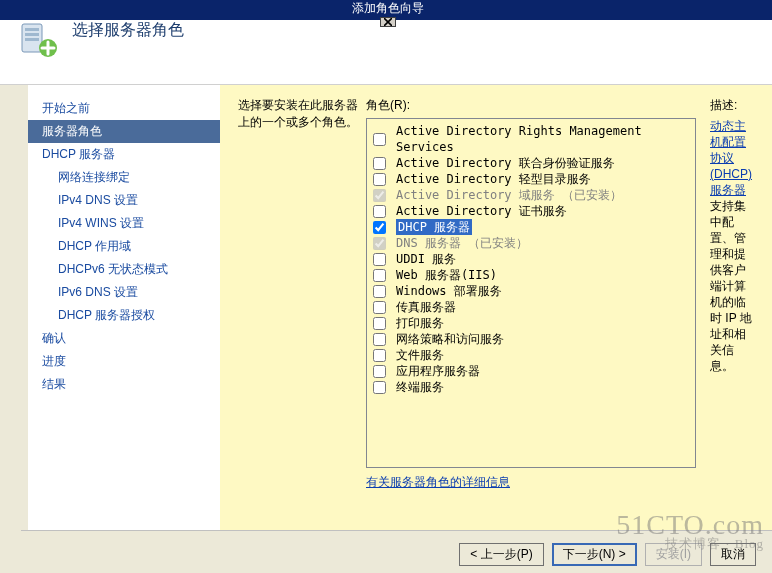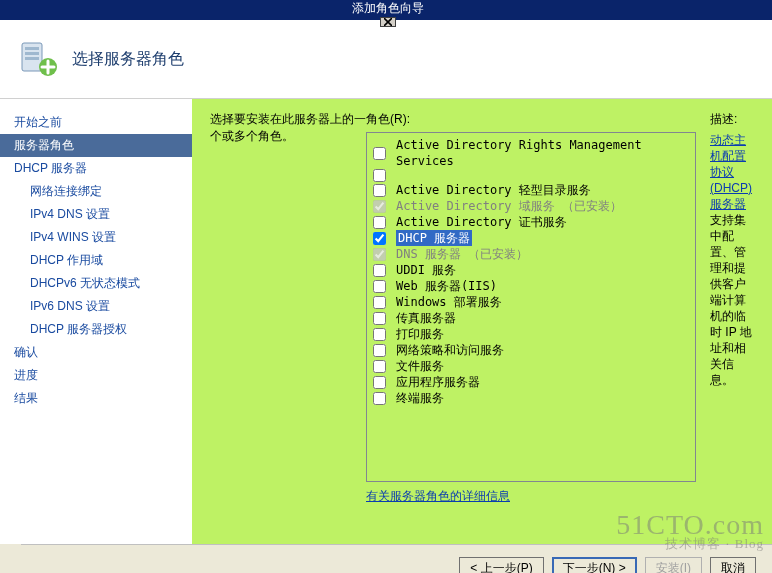--- a/index.html
+++ b/index.html
@@ -29,39 +29,39 @@
     border: 1px solid #404040;
     display: flex; align-items: center; justify-content: center;
     font-family: Arial;
     font-size: 11px; font-weight: bold;
     color: #000;
     cursor: pointer;
   }
   .header {
     background: #fff;
     border-bottom: 1px solid #d0d0d0;
-    height: 79px;
-    display: flex;
-    align-items: center;
+    height: 65px;
+    display: flex;
     padding-left: 18px;
     gap: 14px;
   }
   .header-icon {
     width: 40px; height: 40px;
     position: relative;
   }
   .header h1 {
     font-size: 16px;
     font-weight: normal;
     color: #1e3e6e;
   }
   .body {
     display: flex;
     height: 445px;
-    background: #bef264;
+    background: #fef9c3;
+    margin-left: 28px;
   }
   .sidebar {
     width: 192px;
     padding-top: 12px;
     border-right: none;
     background: #fff;
   }
   .sidebar div {
     padding: 3px 0 3px 14px;
     color: #1a4ba0;
@@ -214,20 +214,21 @@
     <div class="roles-row">
       <div>
         <div class="roles-label">角色(R):</div>
         <div class="roles-box" id="roles-box">
             <div class="role-item">
               <input type="checkbox" style="">
               <span>Active Directory Rights Management Services</span>
             </div>
             <div class="role-item">
               <input type="checkbox" style="">
+              <span>Active Directory 联合身份验证服务</span>
             </div>
             <div class="role-item">
               <input type="checkbox" style="">
               <span>Active Directory 轻型目录服务</span>
             </div>
             <div class="role-item disabled">
               <input type="checkbox" disabled="" checked="" style="">
               <span>Active Directory 域服务 （已安装）</span>
             </div>
             <div class="role-item">

